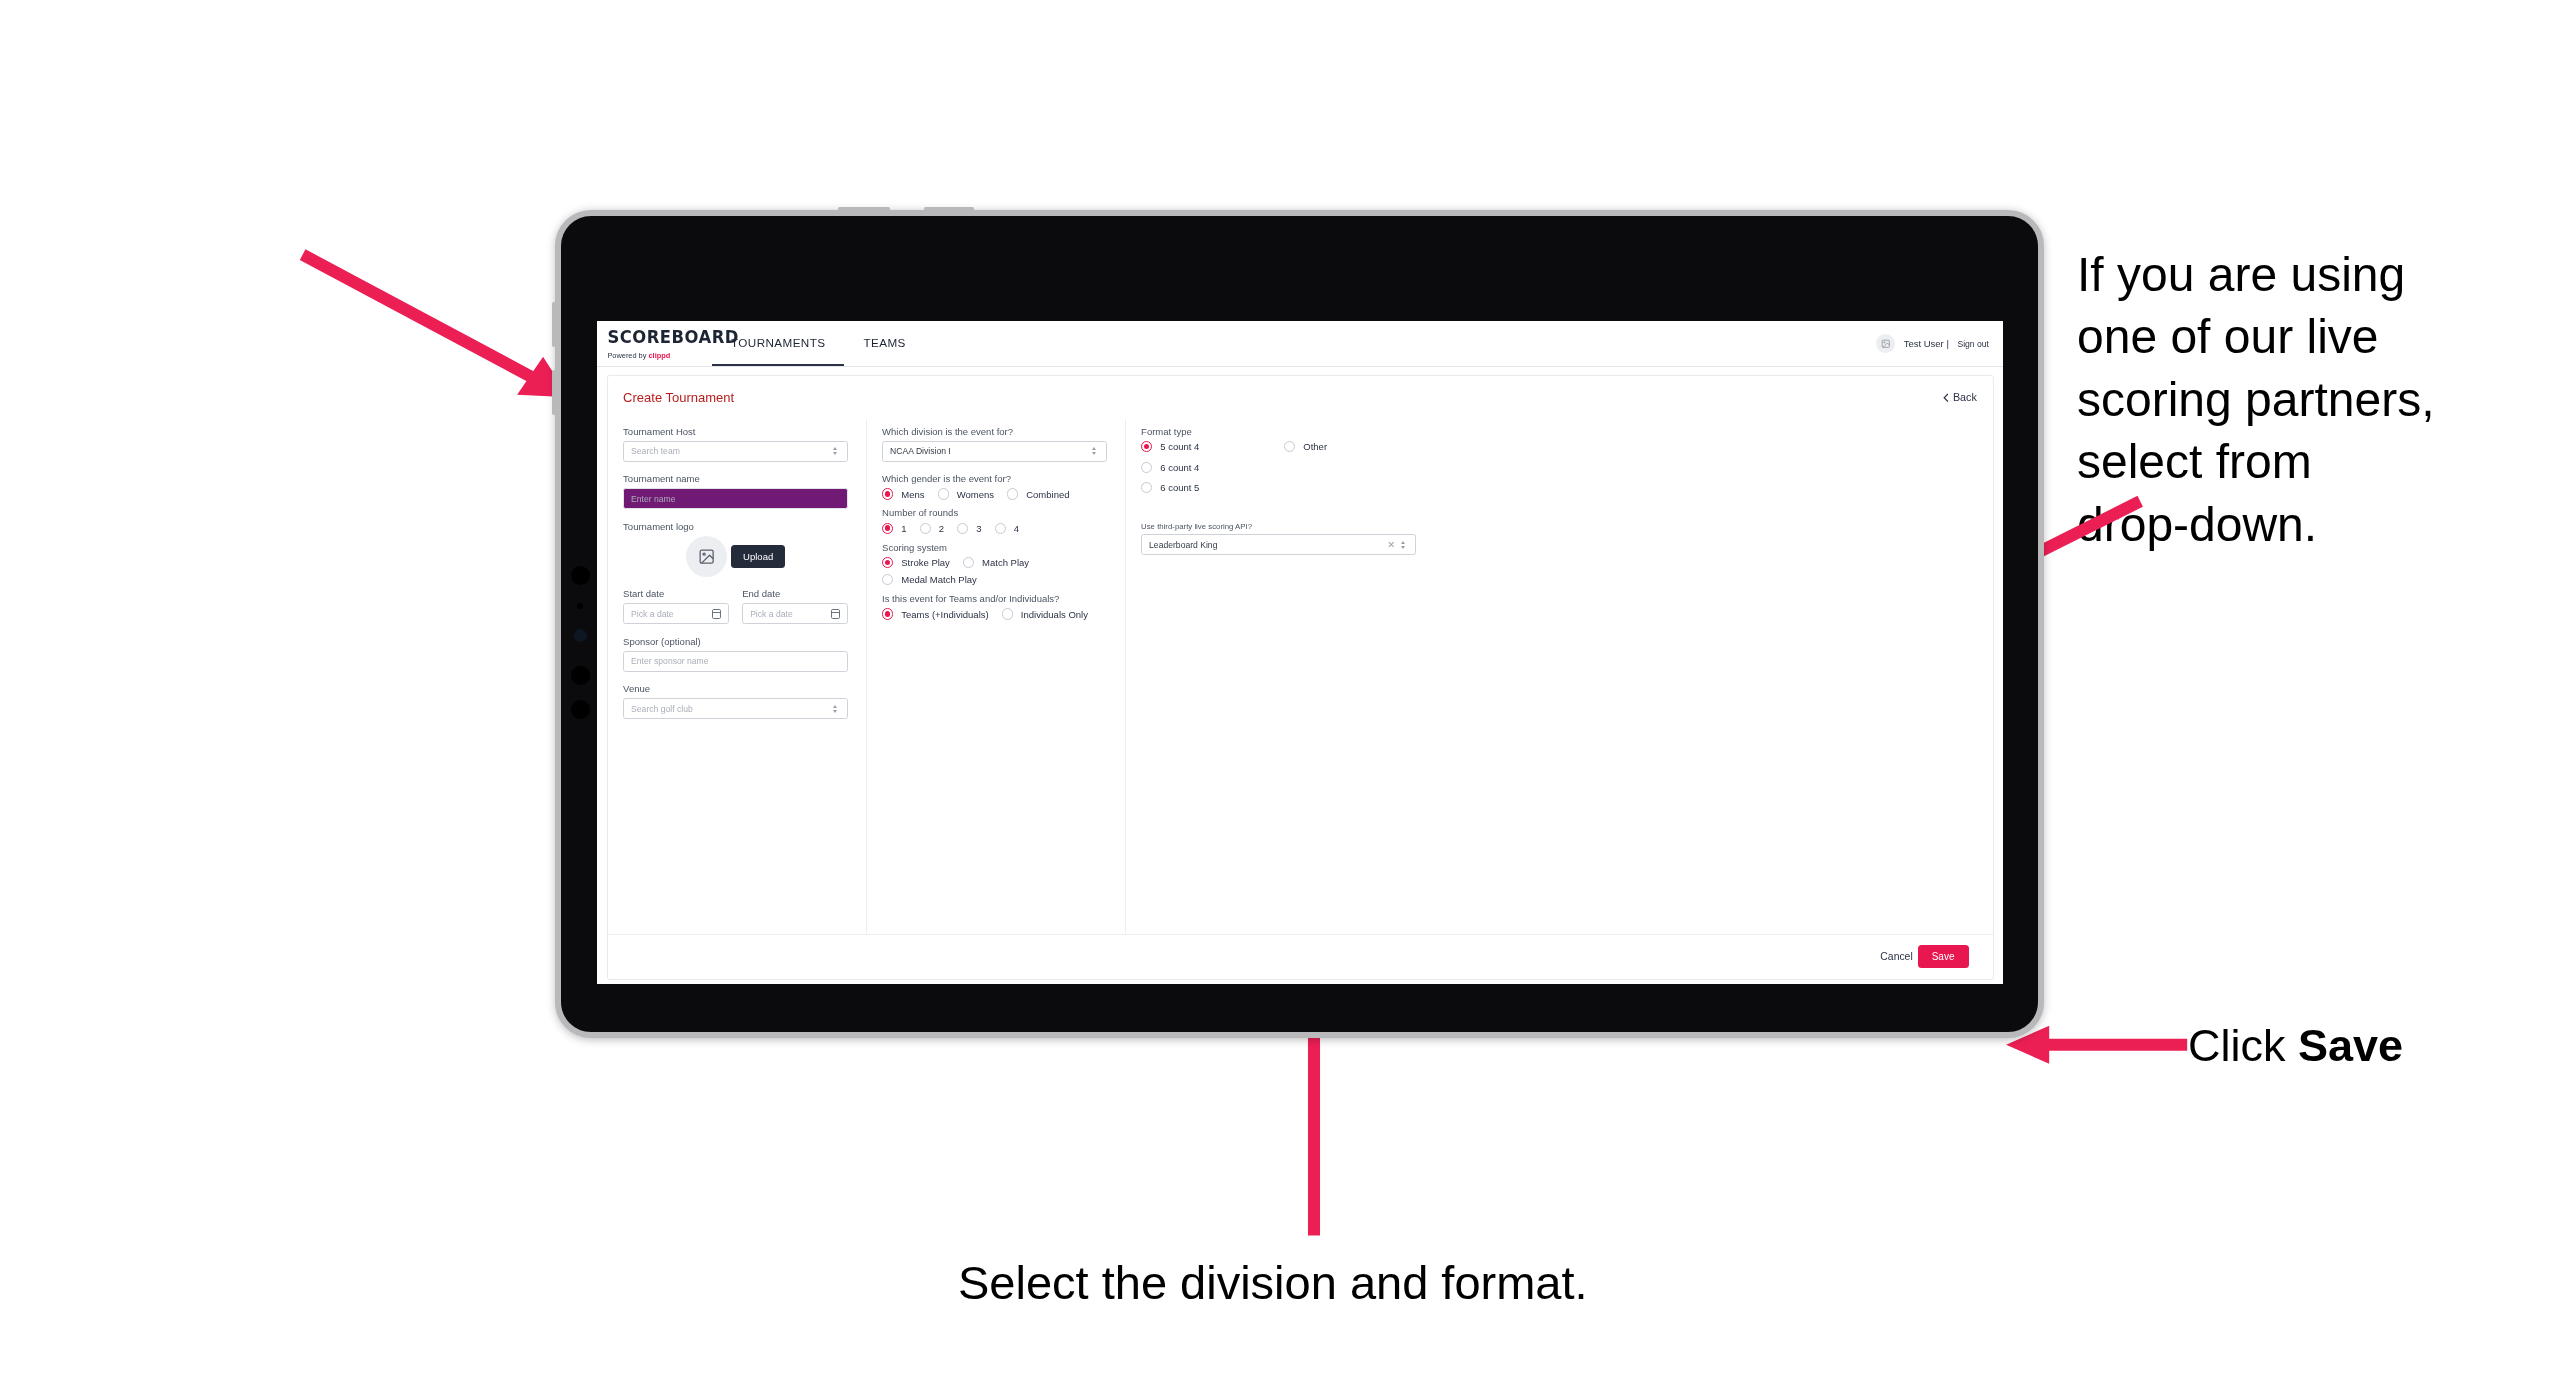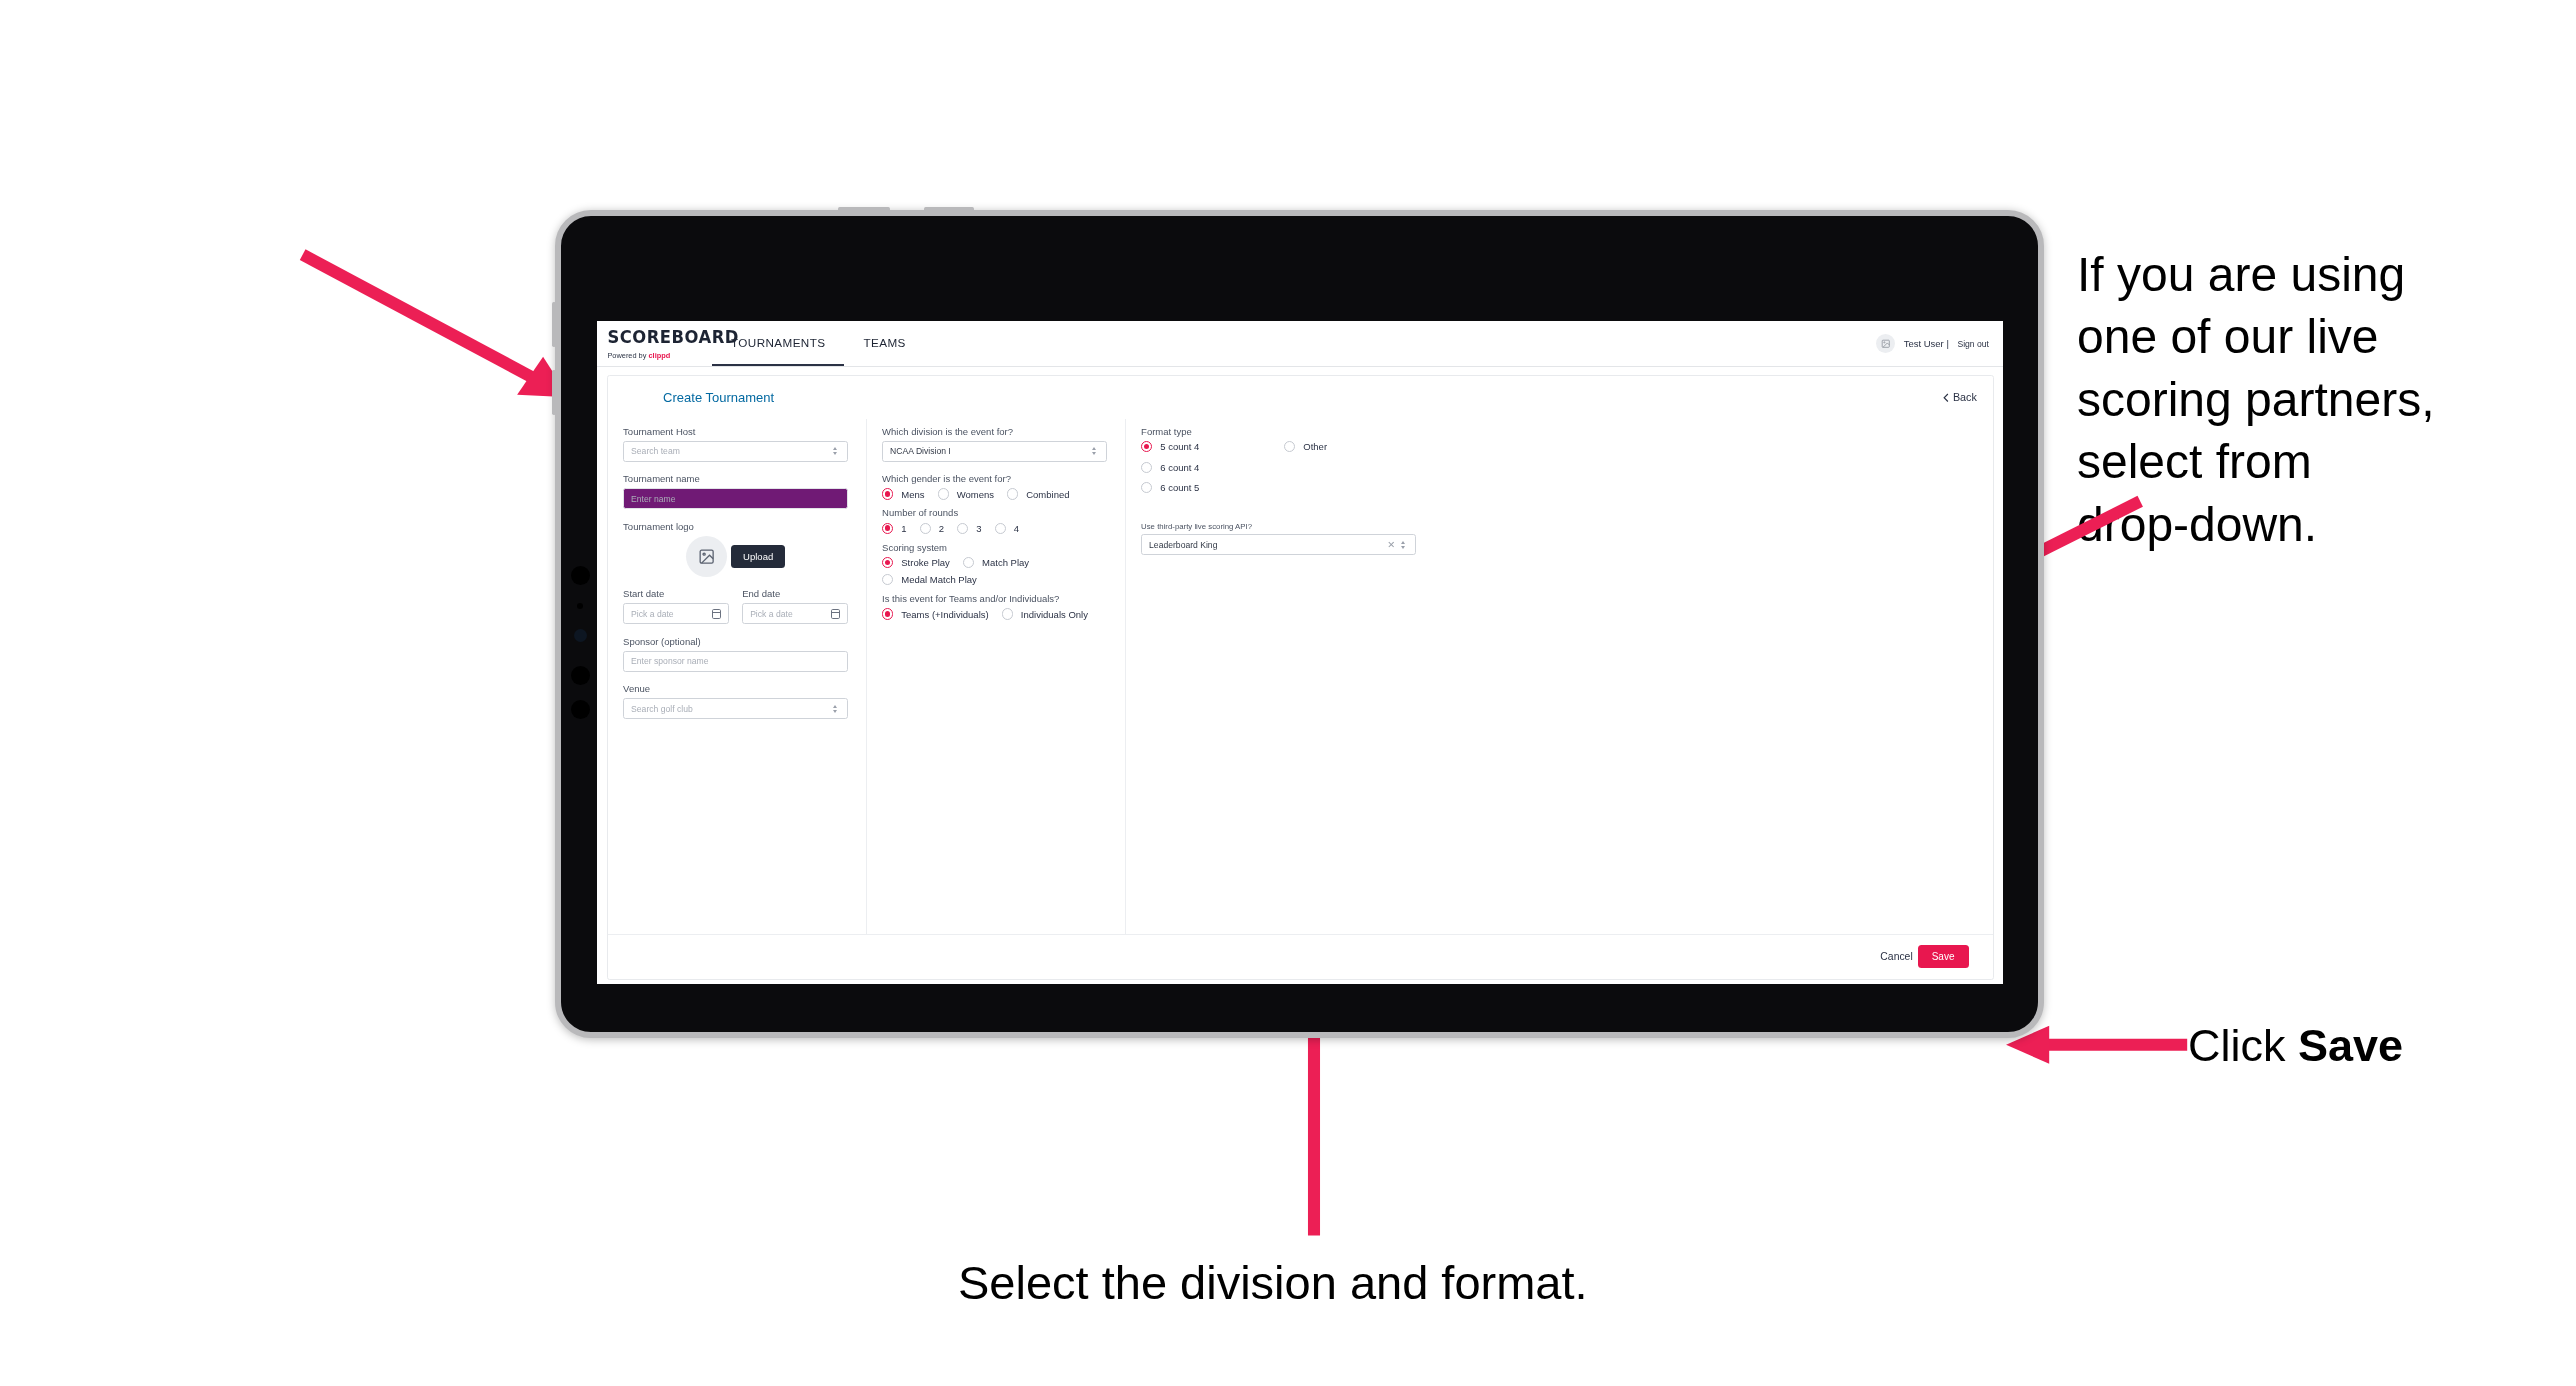--- a/index.html
+++ b/index.html
@@ -69,21 +69,21 @@
   .navtab.active { border-bottom-color:#2b3245; font-weight:500; }
   #nav-right { margin-left:auto; display:flex; align-items:center; gap:8.6px; padding-right:14px; }
   #avatar { width:19px; height:19px; border-radius:50%; background:#eceef1; display:flex; align-items:center; justify-content:center; }
   #user-name { font-size:9.5px; color:#2b3245; }
   #signout { font-size:8.6px; color:#2b3245; cursor:pointer; }
 
   
   #card { margin:7.8px 9.5px 0 9.5px; background:#fff; border:0.9px solid #e8eaed; border-radius:2.6px;
           height:605px; display:flex; flex-direction:column; }
   #card-head { display:flex; align-items:center; justify-content:space-between; padding:14px 15.6px 8.6px 15.6px; }
-  #page-title { font-size:13px; color:#0369a1;margin-left:40px; }
+  #page-title { font-size:13px; color:#b91c1c; }
   #back-link { font-size:10.8px; color:#2b3245; cursor:pointer; display:flex; align-items:center; gap:4.3px;}
 
   #columns { display:flex; flex:1; padding:5.2px 0 0 0; }
   .col { padding: 7px 17.3px 0 15.6px; }
   #col1 { width:259px; border-right:0.9px solid #eceef1; }
   #col2 { width:259px; border-right:0.9px solid #eceef1; }
   #col3 { flex:1; }
 
   .field-label { font-size:9.5px; color:#4b5362; margin-bottom:4.3px; }
   .small-label { font-size:7.8px; color:#4b5362; margin-bottom:3.5px; }

